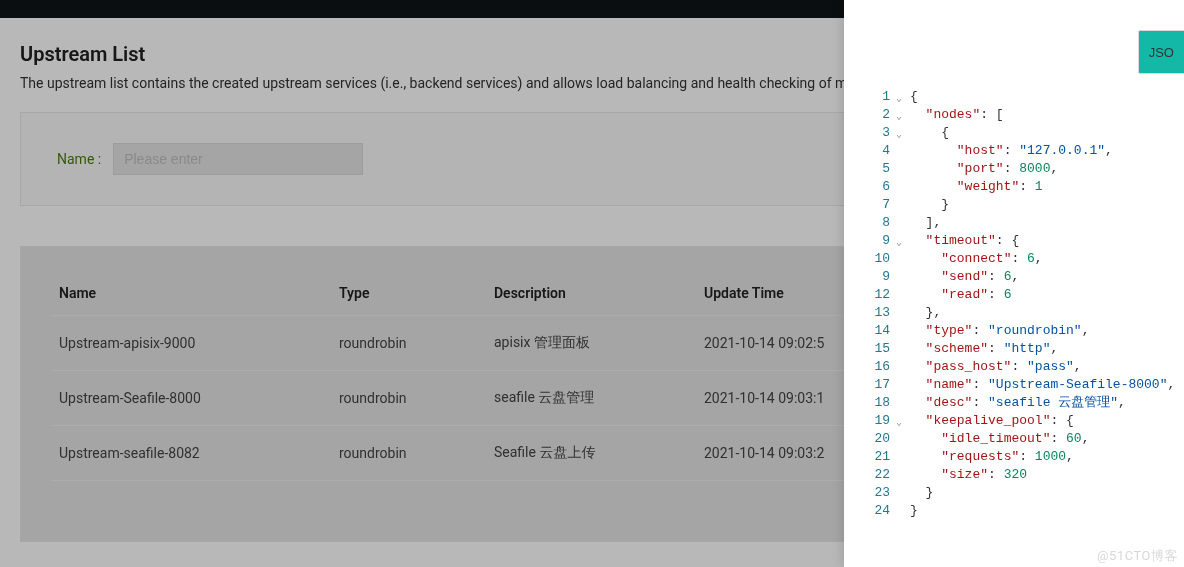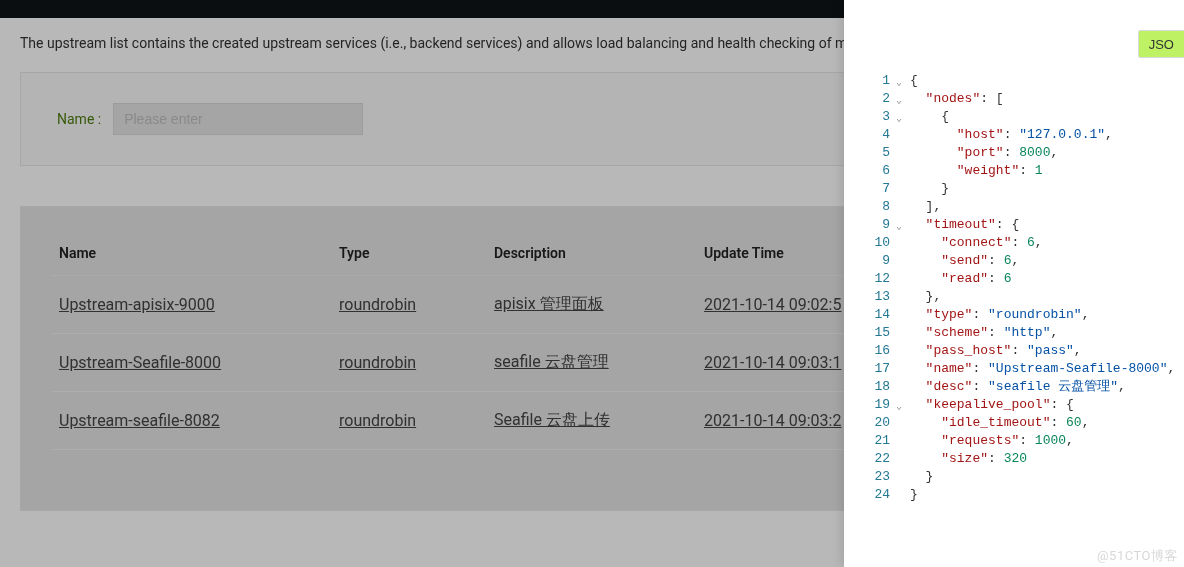--- a/index.html
+++ b/index.html
@@ -15,29 +15,29 @@
 
   .filter-card { background: #fafafa; border: 1px solid #e8e8e8; padding: 30px 36px; margin-bottom: 40px; }
   .filter-row { display: flex; align-items: center; gap: 12px; }
   .filter-label { font-size: 14px; color: #4d7c0f; white-space: nowrap; }
   .filter-input { width: 250px; height: 32px; padding: 4px 10px; border: 1px solid #d9d9d9; background: #e5e5e5; font-size: 14px; color: #333; }
   .filter-input::placeholder { color: #bfbfbf; }
 
   .table-card { background: #e5e5e5; border: 1px solid #e8e8e8; padding: 24px 30px 60px 30px; }
   table { width: 100%; border-collapse: collapse; }
   thead th { text-align: left; font-weight: 600; font-size: 14px; color: #222; padding: 14px 8px; border-bottom: 1px solid #eee; }
-  tbody td { font-size: 16px; color: #444; padding: 18px 8px; border-bottom: 1px solid #f0f0f0; text-decoration: underline; }
+  tbody td { font-size: 14px; color: #444; padding: 18px 8px; border-bottom: 1px solid #f0f0f0; }
 
   
   .scrim { position: absolute; left: 0; top: 0; bottom: 0; width: 844px; background: rgba(0,0,0,0.28); pointer-events: none; }
 
   
   .drawer { position: absolute; right: 0; top: 0; bottom: 0; width: 340px; background: #fff; box-shadow: -2px 0 10px rgba(0,0,0,0.12); display: flex; flex-direction: column; z-index: 5; }
   .drawer-top { display: flex; justify-content: flex-end; padding: 30px 0 12px 0; }
-  .format-btn { border: 1px solid #d9d9d9; background: #bef264; height: 28px; padding: 0 10px; font-size: 13px; color: #333; border-radius: 2px 0 0 2px; display: flex; align-items: center; margin-right: -1px;  }
+  .format-btn { border: 1px solid #d9d9d9; background: #14b8a6; height: 44px; padding: 0 10px; font-size: 13px; color: #333; border-radius: 2px 0 0 2px; display: flex; align-items: center; margin-right: -1px;  }
 
   .code-area { position: relative; flex: 1; display: flex; font-family: Menlo, Consolas, "Courier New", monospace; font-size: 13px; line-height: 18px; padding-top: 2px; padding-left: 0; }
   .gutter { width: 52px; flex: none; text-align: right; color: #237893; user-select: none; }
   .gutter .ln { height: 18px; padding-right: 6px; position: relative; }
   .fold-col { width: 14px; flex: none; color: #888; }
   .fold-col .fc { height: 18px; font-size: 10px; padding-top: 2px; }
   .code-col { flex: 1; white-space: pre; overflow: hidden; color: #333; }
   .code-col .cl { height: 18px; }
 
   .tok-punc   { color: #333; }
@@ -46,20 +46,21 @@
   .tok-num    { color: #098658; }
 
   .watermark { position: absolute; right: 6px; bottom: 2px; font-size: 13px; color: #d8d8d8; letter-spacing: 0.5px; z-index: 6; pointer-events: none; }
 </style>
 </head>
 <body>
 
 <div class="topbar"></div>
 
 <div class="page-body">
+  <h1 class="page-title">Upstream List</h1>
   <p class="page-desc">The upstream list contains the created upstream services (i.e., backend services) and allows load balancing and health checking of multiple</p>
 
   <div class="filter-card">
     <div class="filter-row">
       <span class="filter-label">Name :</span>
       <input class="filter-input" type="text" placeholder="Please enter" style="">
     </div>
   </div>
 
   <div class="table-card">

